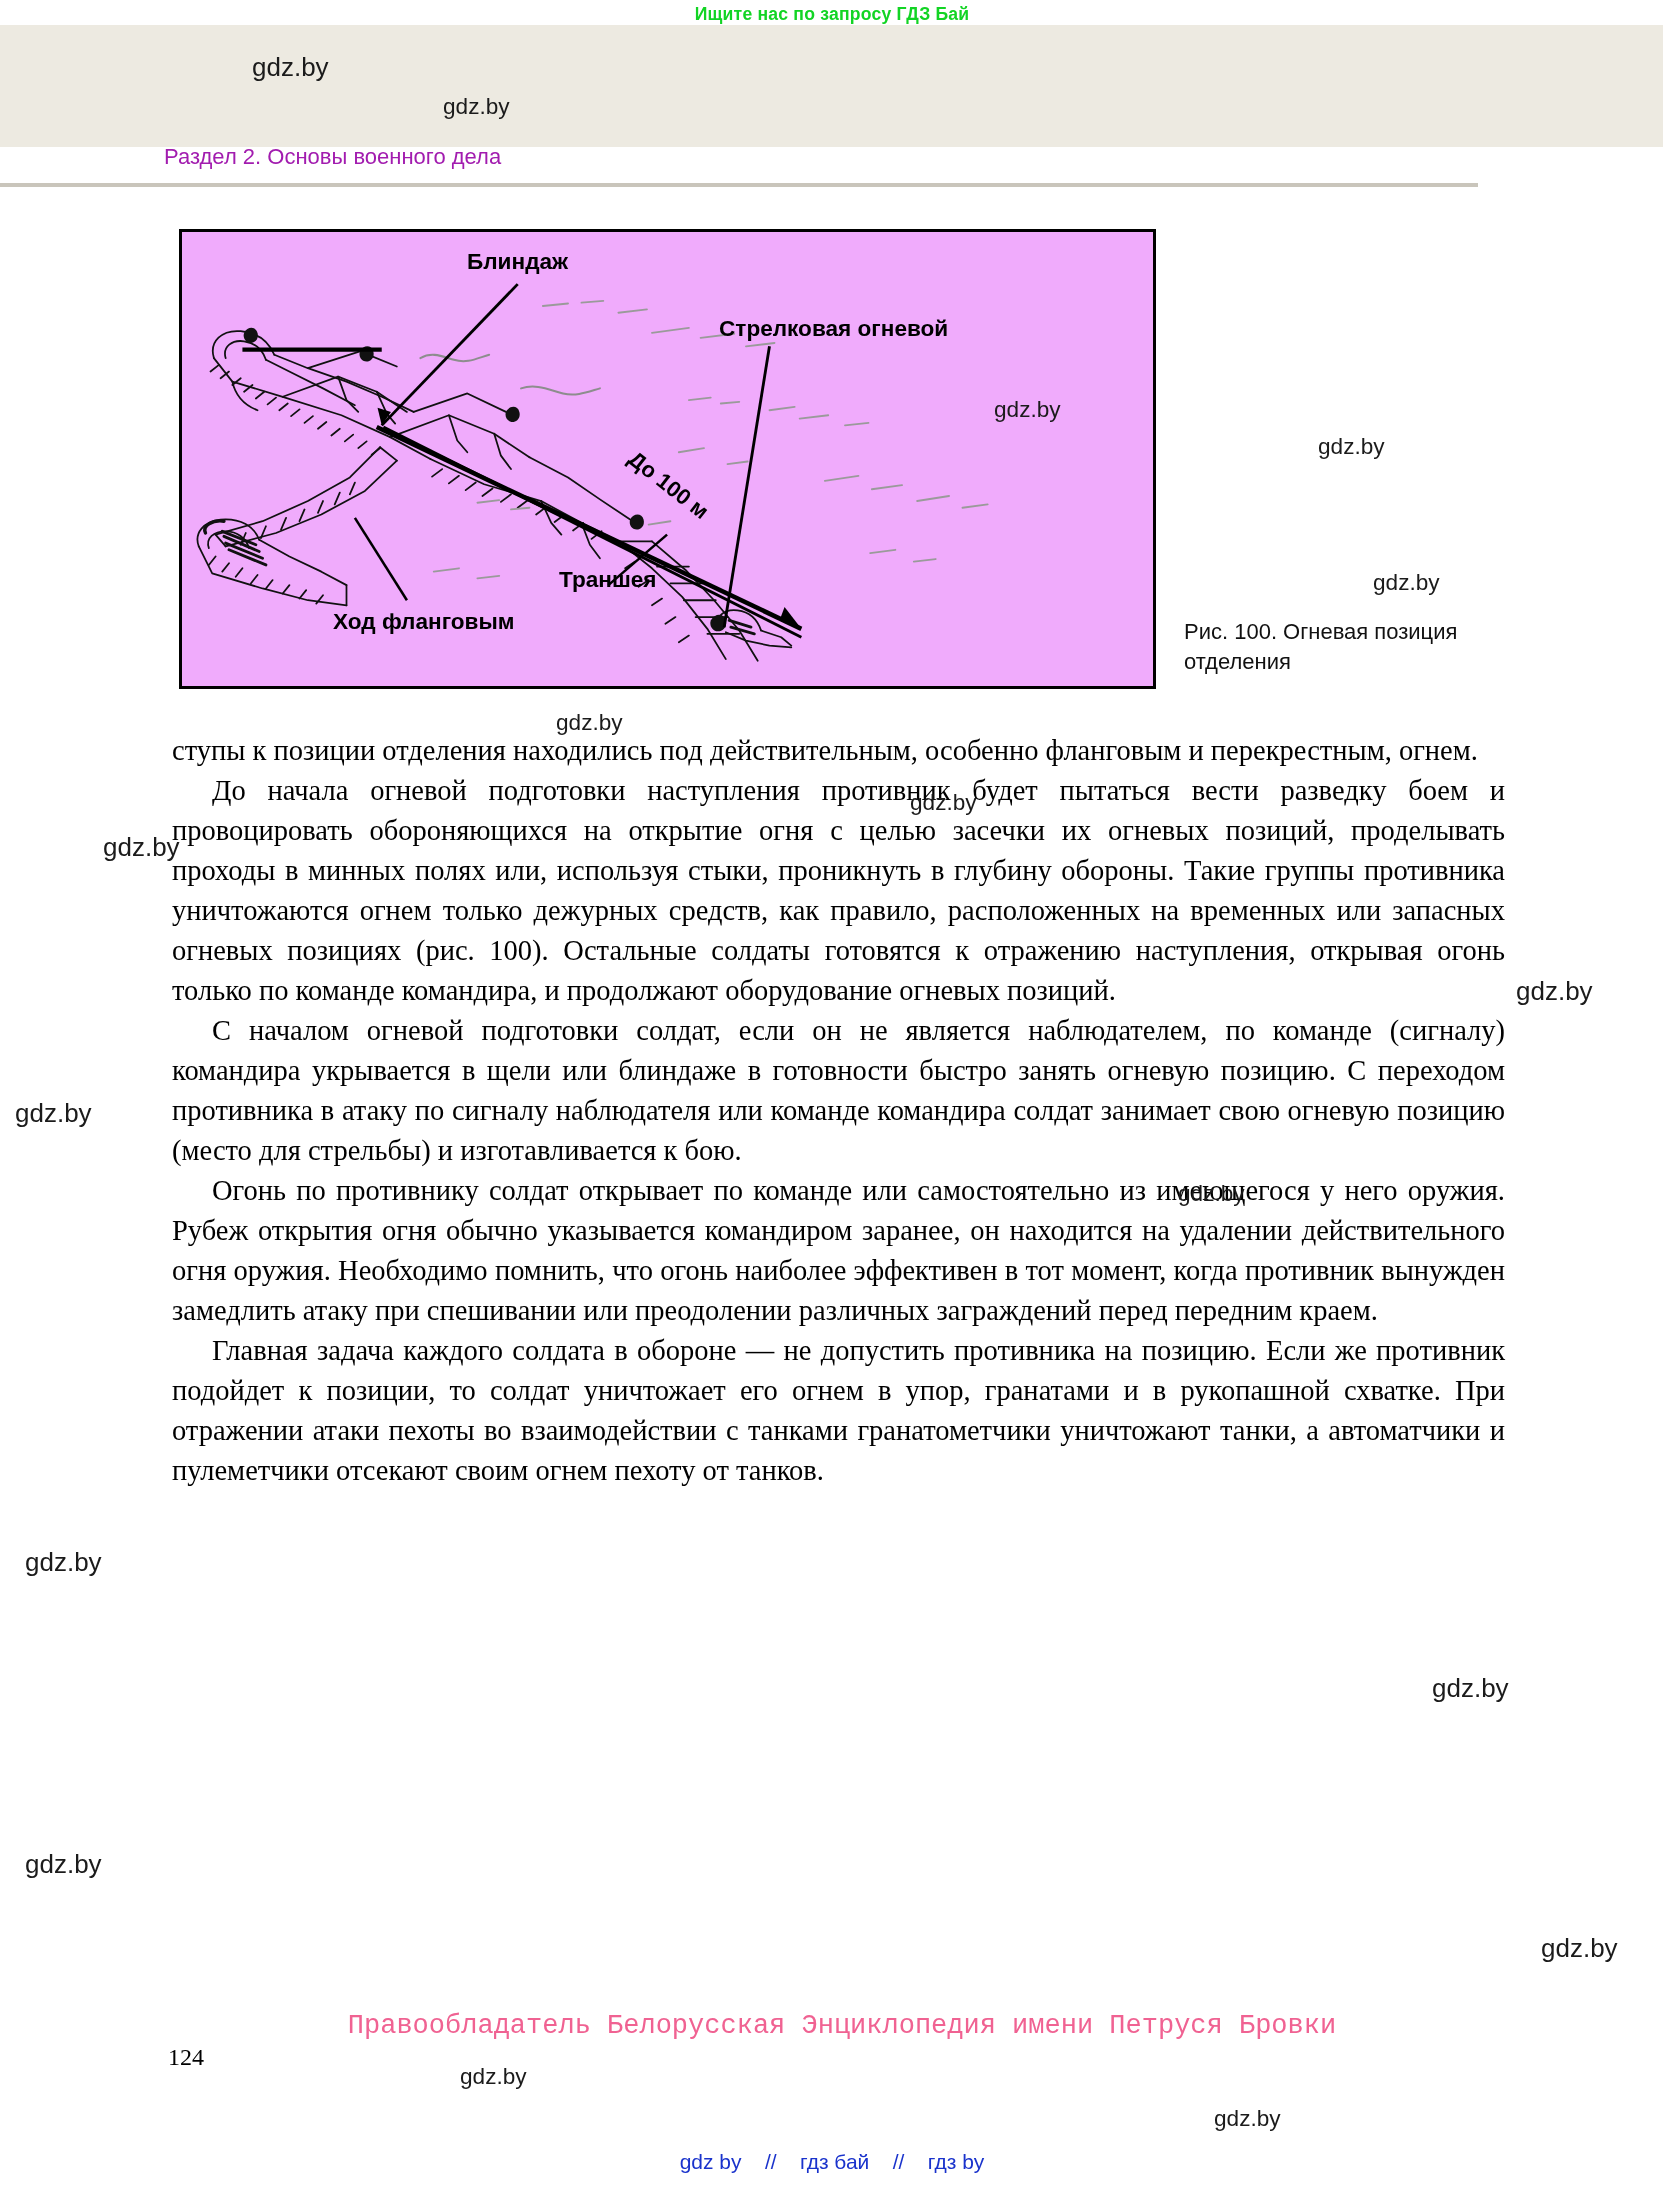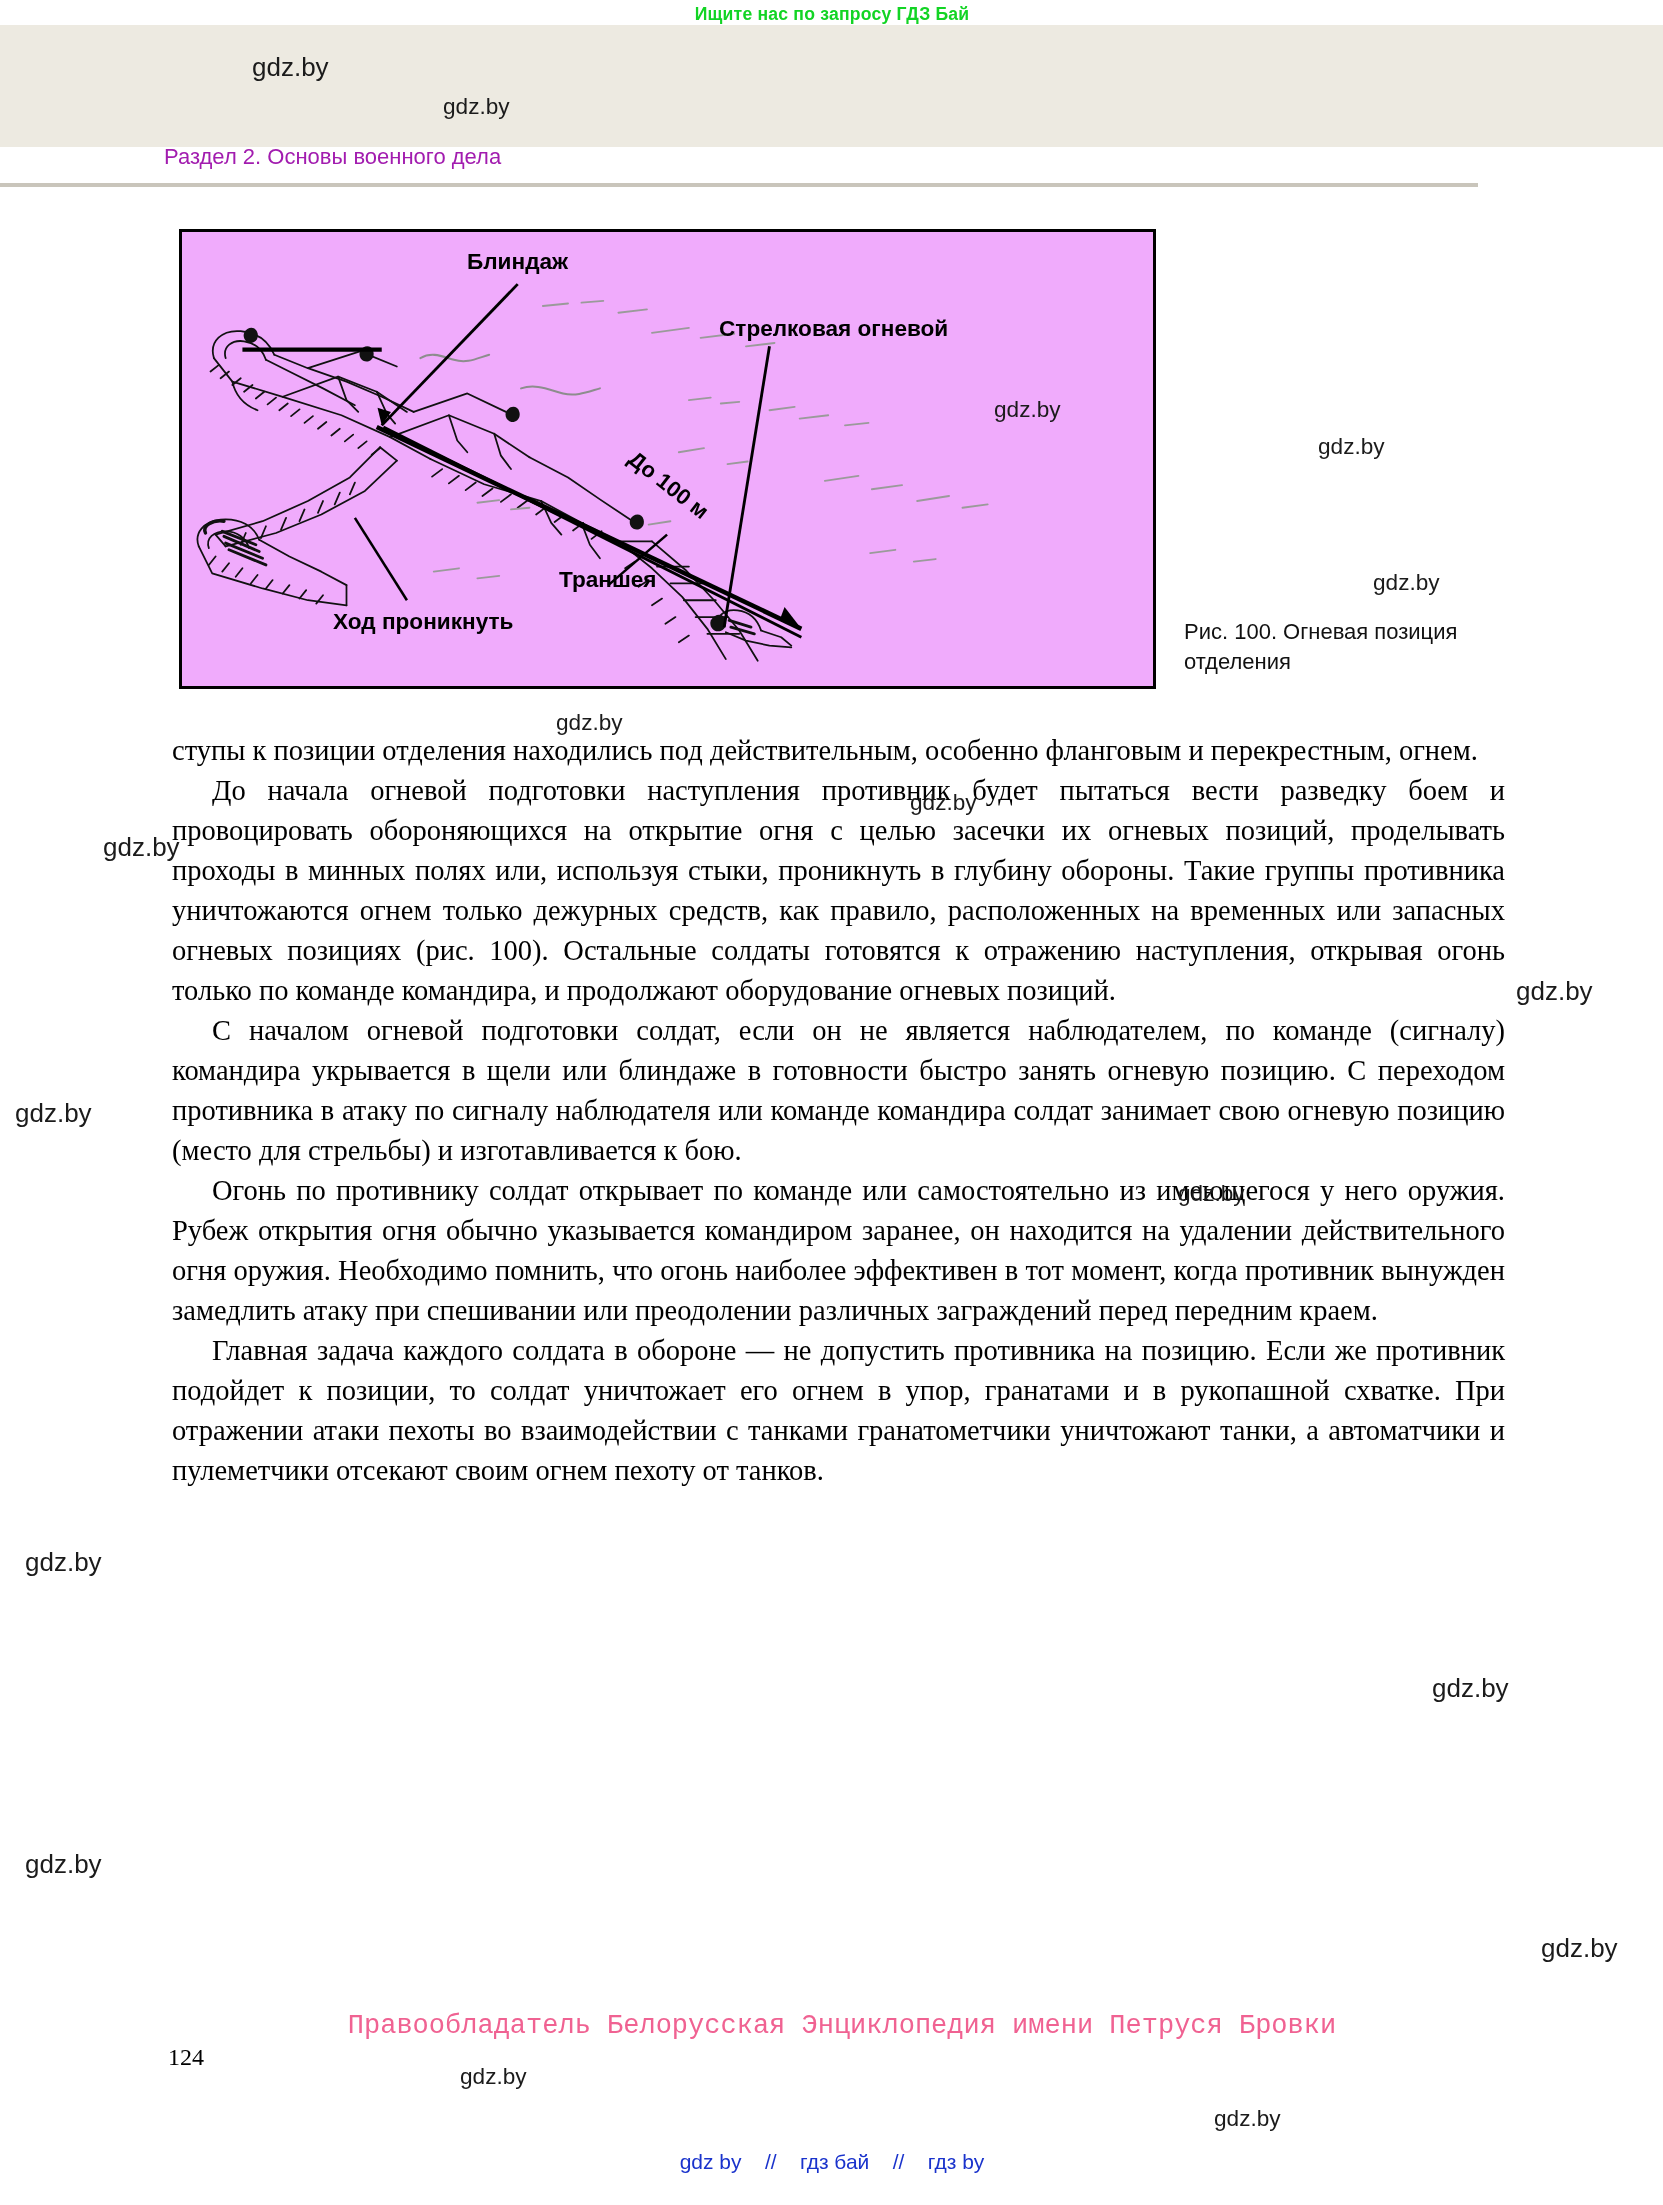--- a/index.html
+++ b/index.html
@@ -282,21 +282,21 @@
       <path d="M508 420 L578 360" stroke-width="3"></path>
 
       <path d="M268 438 L206 340" stroke-width="3"></path>
     </g>
   </svg>
 
   <span class="fig-label lbl-blindazh">Блиндаж</span>
   <span class="fig-label lbl-yacheyka">Стрелковая огневой</span>
   <span class="fig-label lbl-do100">До 100 м</span>
   <span class="fig-label lbl-transheya">Траншея</span>
-  <span class="fig-label lbl-hod">Ход проникнуть</span>
+  <span class="fig-label lbl-hod">Ход фланговым</span>
 </div>
 
 <div class="fig-caption">Рис. 100. Огневая позиция отделения</div>
 
 <div class="body-text">
   <p>ступы к позиции отделения находились под действительным, особенно фланговым и перекрестным, огнем.</p>
   <p class="indent">До начала огневой подготовки наступления противник будет пытаться вести разведку боем и провоцировать обороняющихся на открытие огня с целью засечки их огневых позиций, проделывать проходы в минных полях или, используя стыки, проникнуть в глубину обороны. Такие группы противника уничтожаются огнем только дежурных средств, как правило, расположенных на временных или запасных огневых позициях (рис. 100). Остальные солдаты готовятся к отражению наступления, открывая огонь только по команде командира, и продолжают оборудование огневых позиций.</p>
   <p class="indent">С началом огневой подготовки солдат, если он не является наблюдателем, по команде (сигналу) командира укрывается в щели или блиндаже в готовности быстро занять огневую позицию. С переходом противника в атаку по сигналу наблюдателя или команде командира солдат занимает свою огневую позицию (место для стрельбы) и изготавливается к бою.</p>
   <p class="indent">Огонь по противнику солдат открывает по команде или самостоятельно из имеющегося у него оружия. Рубеж открытия огня обычно указывается командиром заранее, он находится на удалении действительного огня оружия. Необходимо помнить, что огонь наиболее эффективен в тот момент, когда противник вынужден замедлить атаку при спешивании или преодолении различных заграждений перед передним краем.</p>
   <p class="indent">Главная задача каждого солдата в обороне — не допустить противника на позицию. Если же противник подойдет к позиции, то солдат уничтожает его огнем в упор, гранатами и в рукопашной схватке. При отражении атаки пехоты во взаимодействии с танками гранатометчики уничтожают танки, а автоматчики и пулеметчики отсекают своим огнем пехоту от танков.</p>

